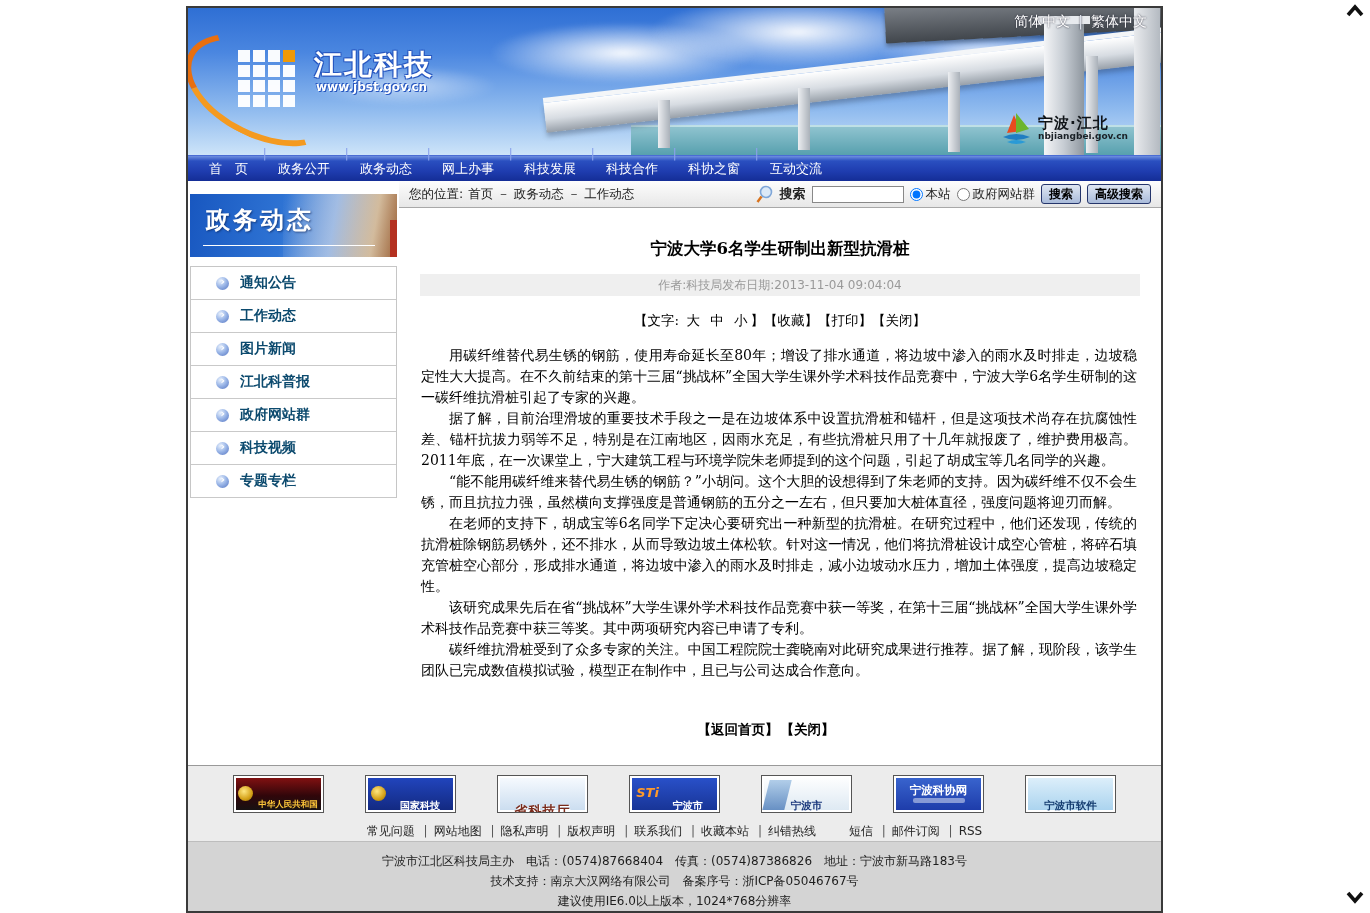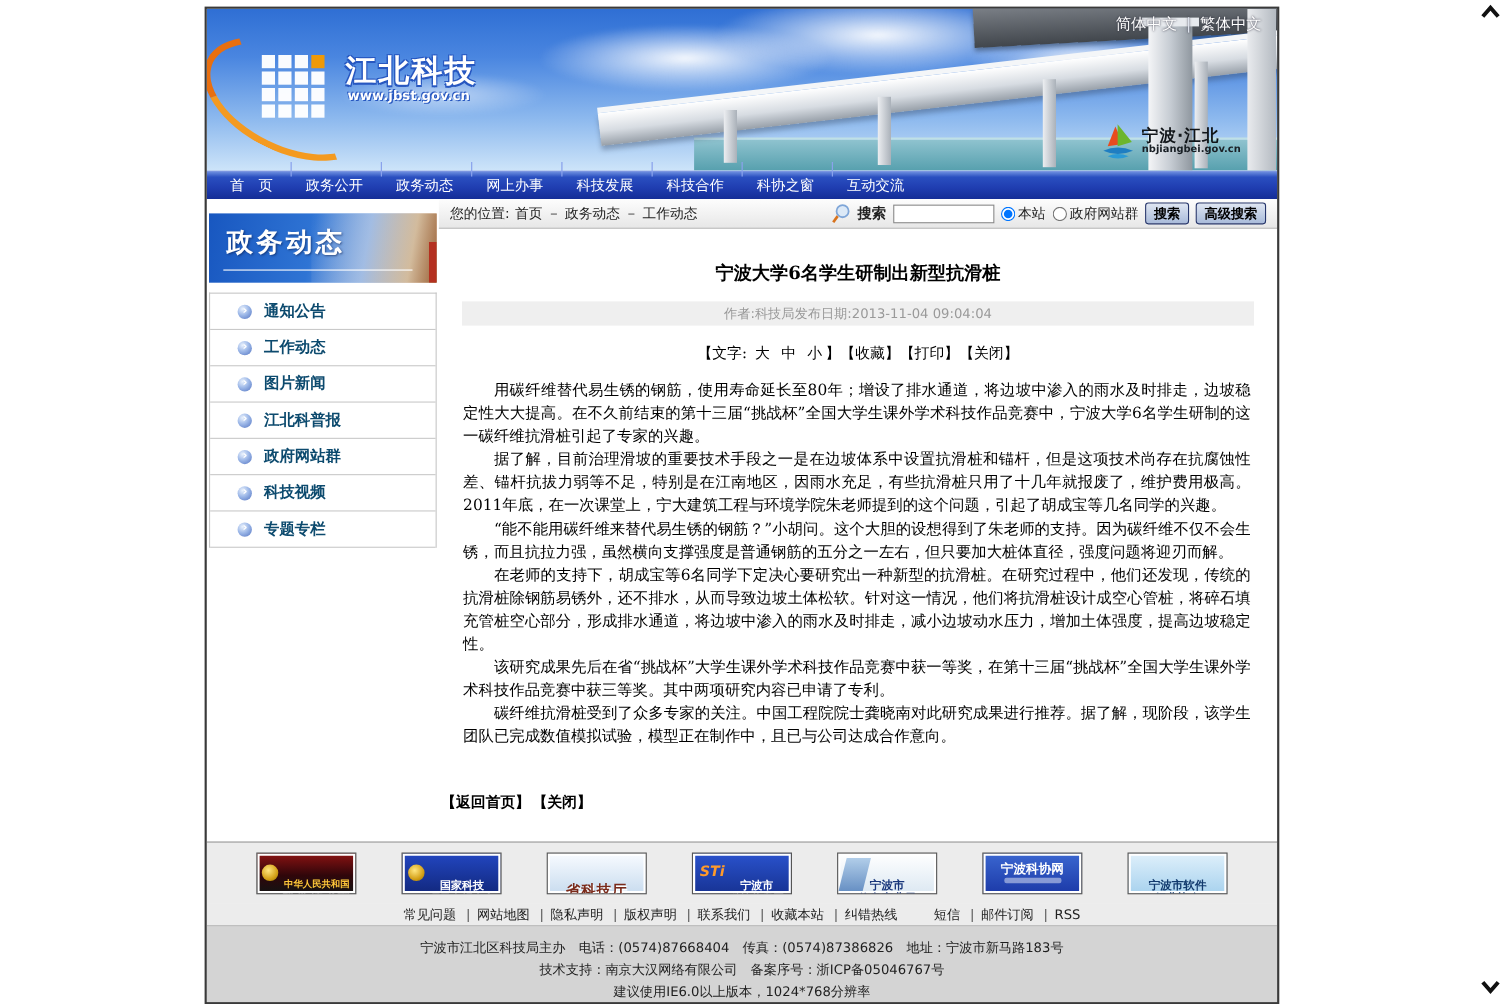--- a/index.html
+++ b/index.html
@@ -101,21 +101,21 @@
   .a-title { text-align:center; margin-top:30px; font-size:16.5px; font-weight:bold; color:#000; }
   .a-meta { margin:14px 21px 0; background:#efefef; height:22px; line-height:22px; text-align:center;
     color:#999; font-size:12px; font-family:"DejaVu Sans","Liberation Sans",sans-serif; }
   .a-controls { margin-top:16px; text-align:center; font-size:13.5px; color:#000; }
   .a-controls span { cursor:pointer; }
   .a-controls .sz { margin:0 3px; }
   .protect { margin-top:17px; text-align:center; font-size:12.5px; color:#000; display:flex; justify-content:center; align-items:center; gap:10px; }
   .swatch { width:13px; height:13px; border:1px solid #666; display:inline-block; cursor:pointer; }
   .a-body { margin:15px 24px 0 22px; font-size:14px; line-height:21px; color:#000; text-align:justify; }
   .a-body p { text-indent:2em; }
-  .a-bottom { text-align:left; margin:40px 30px 0 0; font-size:13.5px; font-weight:bold; }
+  .a-bottom { text-align:center; margin:40px 30px 0 0; font-size:13.5px; font-weight:bold; }
   .a-bottom span { cursor:pointer; margin-left:2px; }
 
   
   .partners { height:56px; flex:none; background:#ececec; border-top:1px solid #999;
     display:flex; align-items:center; justify-content:space-evenly; padding:0 4px; }
   .partner { width:91px; height:38px; border:1px solid #555; box-shadow:inset 0 0 0 2px #fff;
     display:flex; align-items:center; justify-content:center; gap:4px; padding:2px 3px;
     font-weight:bold; line-height:1.12; cursor:pointer; overflow:hidden; position:relative; }
   .partner .pl { display:flex; flex-direction:column; align-items:center;margin-top:36px; }
   .emblem { width:15px; height:15px; border-radius:50%; flex:none;

